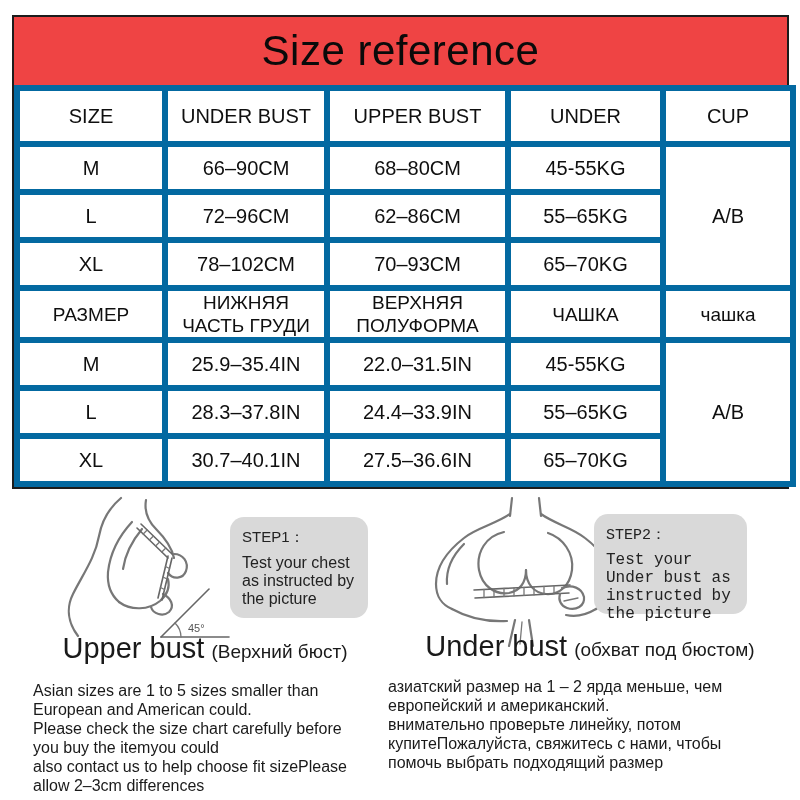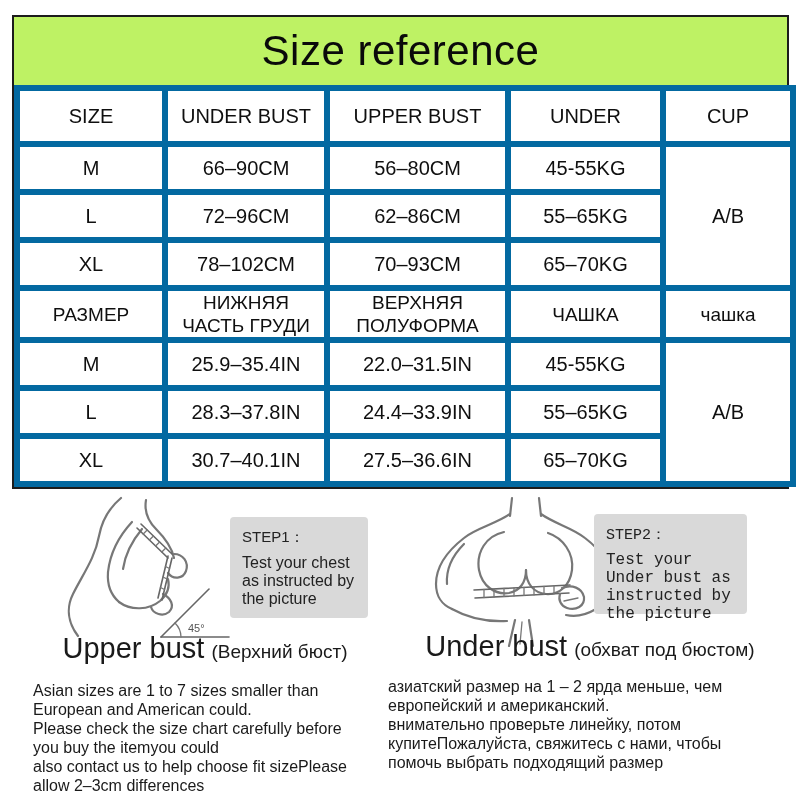--- a/index.html
+++ b/index.html
@@ -1,40 +1,40 @@
 <!DOCTYPE html>
 <html><head>
 <meta charset="utf-8">
 <style>
   * { box-sizing: border-box; }
   html,body { margin:0; padding:0; background:#fff; }
   body { width:800px; height:800px; font-family:"Liberation Sans", sans-serif; color:#111; }
   .page { position:relative; width:800px; height:800px; background:#fff; overflow:hidden; }
 
   
-  .table-wrap { position:absolute; left:12px; top:15px; width:777px; border:2px solid #1c1c1c; background:#bef264; }
+  .table-wrap { position:absolute; left:12px; top:15px; width:777px; border:2px solid #1c1c1c; background:#ef4444; }
   .title-box { height:68px; display:flex; align-items:center; justify-content:center; }
   .title-box .t { font-size:42px; letter-spacing:0.5px; color:#0a0a0a; }
   table.size-table { width:100%; border-collapse:collapse; table-layout:fixed; }
   .size-table th, .size-table td {
     border:6px solid #0369a1; text-align:center; vertical-align:middle;
     font-weight:400; font-size:20px; padding:0 4px; color:#0f0f0f; background:#fff;
   }
   .size-table th { height:56px; }
   .size-table td { height:48px; }
   .size-table tr.ru-row td { font-size:19px; line-height:23px; }
 
   
   .fig-svg { position:absolute; }
   .fig-svg path, .fig-svg line { fill:none; stroke:#777; stroke-width:2.2; stroke-linecap:round; stroke-linejoin:round; }
   .fig-svg .tick { stroke-width:1.3; }
   .fig-svg .thin { stroke-width:1.6; stroke:#666; }
   .fig-svg text { fill:#555; font-family:"Liberation Sans",sans-serif; }
 
-  .step { position:absolute; background:#d9d9d9; border-radius:4px; padding:11px 12px; }
+  .step { position:absolute; background:#d9d9d9; border-radius:14px; padding:11px 12px; }
   .step .st { font-size:15px; color:#222; margin:0 0 7px 0; }
   .step .sb { font-size:16px; line-height:18px; color:#222; margin:0; }
 
   .fig-label { position:absolute; text-align:center; white-space:nowrap; color:#1a1a1a; }
   .fig-label .big { font-size:29px; }
   .fig-label .small { font-size:19px; margin-left:7px; }
 
   
   .notes { position:absolute; font-size:16px; line-height:19px; color:#1a1a1a; }
   .notes div { white-space:nowrap; }
@@ -60,21 +60,21 @@
           <tr>
         <th>SIZE</th>
         <th>UNDER BUST</th>
         <th>UPPER BUST</th>
         <th>UNDER</th>
         <th>CUP</th>
       </tr>
       <tr>
         <td>M</td>
         <td>66–90CM</td>
-        <td>56–80CM</td>
+        <td>68–80CM</td>
         <td>45-55KG</td>
         <td rowspan="3">A/B</td>
       </tr>
       <tr>
         <td>L</td>
         <td>72–96CM</td>
         <td>62–86CM</td>
         <td>55–65KG</td>
       </tr>
       <tr>
@@ -176,21 +176,21 @@
   </div>
 
   <div class="fig-label" style="left:40px; top:632px; width:330px;">
     <span class="big">Upper bust</span><span class="small">(Верхний бюст)</span>
   </div>
   <div class="fig-label" style="left:420px; top:630px; width:340px;">
     <span class="big">Under bust</span><span class="small">(обхват под бюстом)</span>
   </div>
 
   <div class="notes" style="left:33px; top:681px; width:360px;">
-    <div>Asian sizes are 1 to 7 sizes smaller than</div>
+    <div>Asian sizes are 1 to 5 sizes smaller than</div>
     <div>European and American could.</div>
     <div>Please check the size chart carefully before</div>
     <div>you buy the itemyou could</div>
     <div>also contact us to help choose fit sizePlease</div>
     <div>allow 2–3cm differences</div>
   </div>
   <div class="notes" style="left:388px; top:677px; width:395px;">
     <div>азиатский размер на 1 – 2 ярда меньше, чем</div>
     <div>европейский и американский.</div>
     <div>внимательно проверьте линейку, потом</div>

